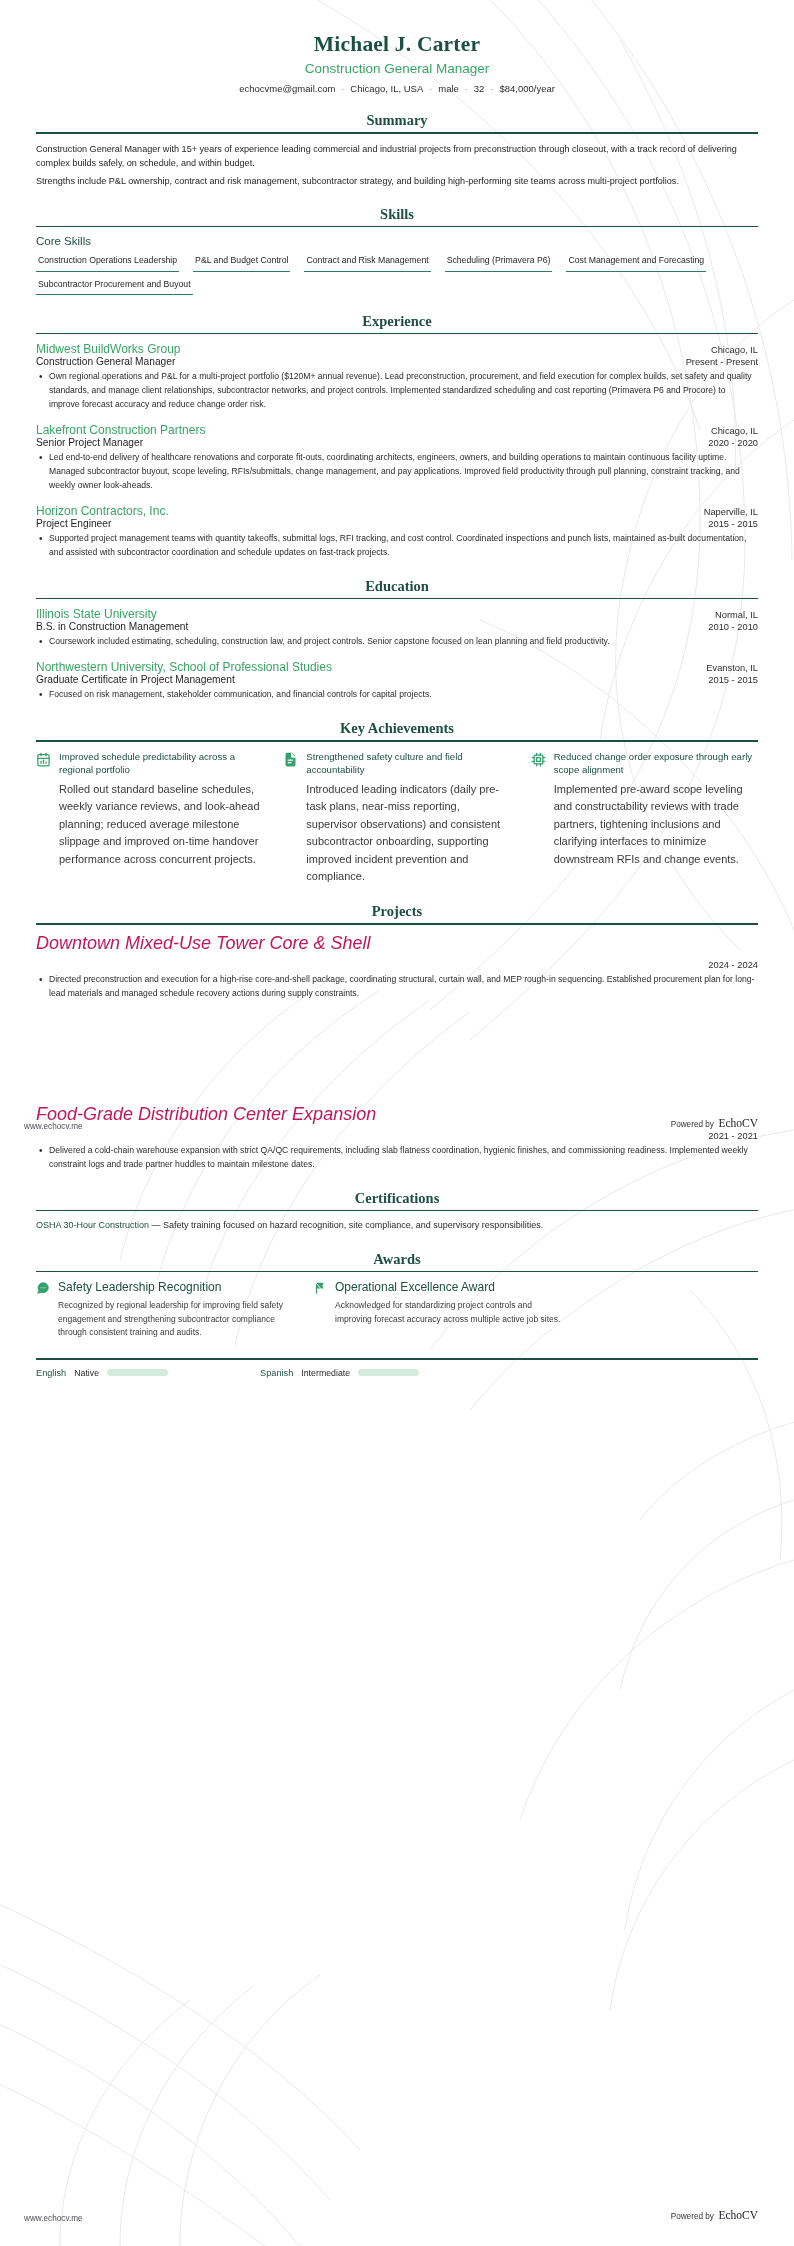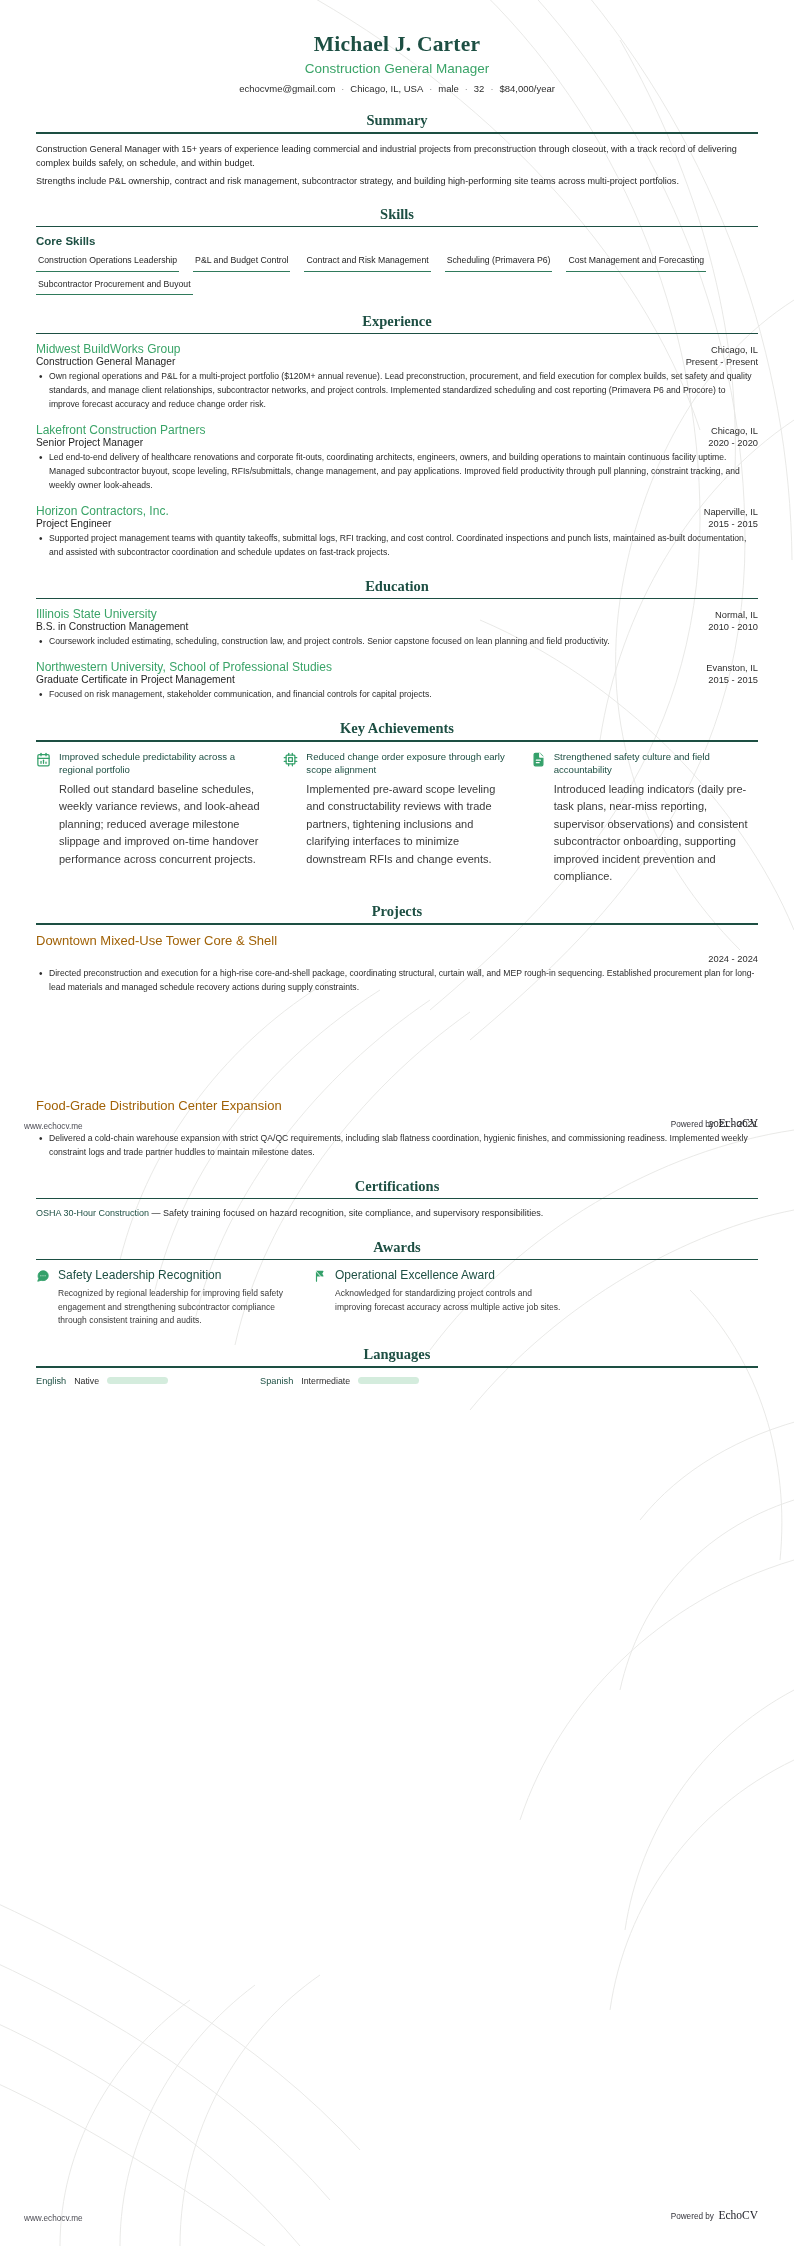--- a/index.html
+++ b/index.html
@@ -80,21 +80,20 @@
     color: #262626;
     margin-bottom: 4px;
     text-align: left;
   }
 
   
   .skills-group-title {
     font-size: 11.5px;
     color: #1d4f43;
     margin-bottom: 7px;
-    font-weight: bold;
   }
   .skills-wrap {
     display: flex;
     flex-wrap: wrap;
     gap: 6px 14px;
   }
   .skill-chip {
     font-size: 8.7px;
     color: #262626;
     padding: 0 2px 4px 2px;
@@ -176,22 +175,23 @@
     margin-bottom: 4px;
   }
   .card-desc {
     font-size: 11px;
     line-height: 1.58;
     color: #3a3a3a;
   }
 
   
   .proj-title {
-    font-size: 13px;
-    color: #a16207;
+    font-size: 18px;
+    color: #be185d;
+    font-style: italic;
   }
   .proj-dates {
     font-size: 9.3px;
     color: #2d2d2d;
     text-align: right;
     margin-top: 6px;
     margin-bottom: 2px;
   }
 
   
@@ -450,53 +450,53 @@
           </span>
           <div class="card-txt">
             <div class="card-title">Improved schedule predictability across a regional portfolio</div>
             <div class="card-desc">Rolled out standard baseline schedules, weekly variance reviews, and look-ahead planning; reduced average milestone slippage and improved on-time handover performance across concurrent projects.</div>
           </div>
         </div>
 
         <div class="card">
           <span class="card-ic">
             <svg width="15" height="15" viewBox="0 0 24 24" fill="none" stroke="#34a06a" stroke-width="2" stroke-linecap="round" stroke-linejoin="round">
+              <path d="M14 2H7a2 2 0 0 0-2 2v16a2 2 0 0 0 2 2h10a2 2 0 0 0 2-2V7z" fill="#34a06a" stroke="#34a06a"></path>
+              <polyline points="14 2 14 8 20 8" fill="#ffffff" stroke="#ffffff"></polyline>
+              <line x1="8.5" y1="13" x2="15" y2="13" stroke="#ffffff"></line>
+              <line x1="8.5" y1="17" x2="13" y2="17" stroke="#ffffff"></line>
+            </svg>
+          </span>
+          <div class="card-txt">
+            <div class="card-title">Strengthened safety culture and field accountability</div>
+            <div class="card-desc">Introduced leading indicators (daily pre-task plans, near-miss reporting, supervisor observations) and consistent subcontractor onboarding, supporting improved incident prevention and compliance.</div>
+          </div>
+        </div>
+
+        <div class="card">
+          <span class="card-ic">
+            <svg width="15" height="15" viewBox="0 0 24 24" fill="none" stroke="#34a06a" stroke-width="2" stroke-linecap="round" stroke-linejoin="round">
               <rect x="5" y="5" width="14" height="14" rx="1.5"></rect>
                 <rect x="9" y="9" width="6" height="6"></rect>
               <line x1="9" y1="2" x2="9" y2="5"></line>
                 <line x1="15" y1="2" x2="15" y2="5"></line>
               <line x1="9" y1="19" x2="9" y2="22"></line>
                 <line x1="15" y1="19" x2="15" y2="22"></line>
               <line x1="2" y1="9" x2="5" y2="9"></line>
                 <line x1="2" y1="15" x2="5" y2="15"></line>
               <line x1="19" y1="9" x2="22" y2="9"></line>
                 <line x1="19" y1="15" x2="22" y2="15"></line>
             </svg>
           </span>
           <div class="card-txt">
             <div class="card-title">Reduced change order exposure through early scope alignment</div>
             <div class="card-desc">Implemented pre-award scope leveling and constructability reviews with trade partners, tightening inclusions and clarifying interfaces to minimize downstream RFIs and change events.</div>
           </div>
         </div>
 
-        <div class="card">
-          <span class="card-ic">
-            <svg width="15" height="15" viewBox="0 0 24 24" fill="none" stroke="#34a06a" stroke-width="2" stroke-linecap="round" stroke-linejoin="round">
-              <path d="M14 2H7a2 2 0 0 0-2 2v16a2 2 0 0 0 2 2h10a2 2 0 0 0 2-2V7z" fill="#34a06a" stroke="#34a06a"></path>
-              <polyline points="14 2 14 8 20 8" fill="#ffffff" stroke="#ffffff"></polyline>
-              <line x1="8.5" y1="13" x2="15" y2="13" stroke="#ffffff"></line>
-              <line x1="8.5" y1="17" x2="13" y2="17" stroke="#ffffff"></line>
-            </svg>
-          </span>
-          <div class="card-txt">
-            <div class="card-title">Strengthened safety culture and field accountability</div>
-            <div class="card-desc">Introduced leading indicators (daily pre-task plans, near-miss reporting, supervisor observations) and consistent subcontractor onboarding, supporting improved incident prevention and compliance.</div>
-          </div>
-        </div>
-
       </div>
     </div>
   </section>
 
   <section class="sec">
     <div class="sec-title">Projects</div>
     <div class="sec-rule"></div>
     <div class="sec-body">
 
       <div class="entry">
@@ -564,21 +564,20 @@
             <div class="award-title">Operational Excellence Award</div>
             <div class="award-desc">Acknowledged for standardizing project controls and improving forecast accuracy across multiple active job sites.</div>
           </div>
         </div>
 
       </div>
     </div>
   </section>
 
   <section class="sec">
-    <div class="sec-title">Languages</div>
     <div class="sec-rule"></div>
     <div class="sec-body">
       <div class="langs">
 
         <div class="lang">
           <span class="lang-name">English</span>
           <span class="lang-level">Native</span>
           <span class="lang-bar">
             <span class="lang-fill" id="lang-fill-0" style="width: 100%;"></span>
           </span>

